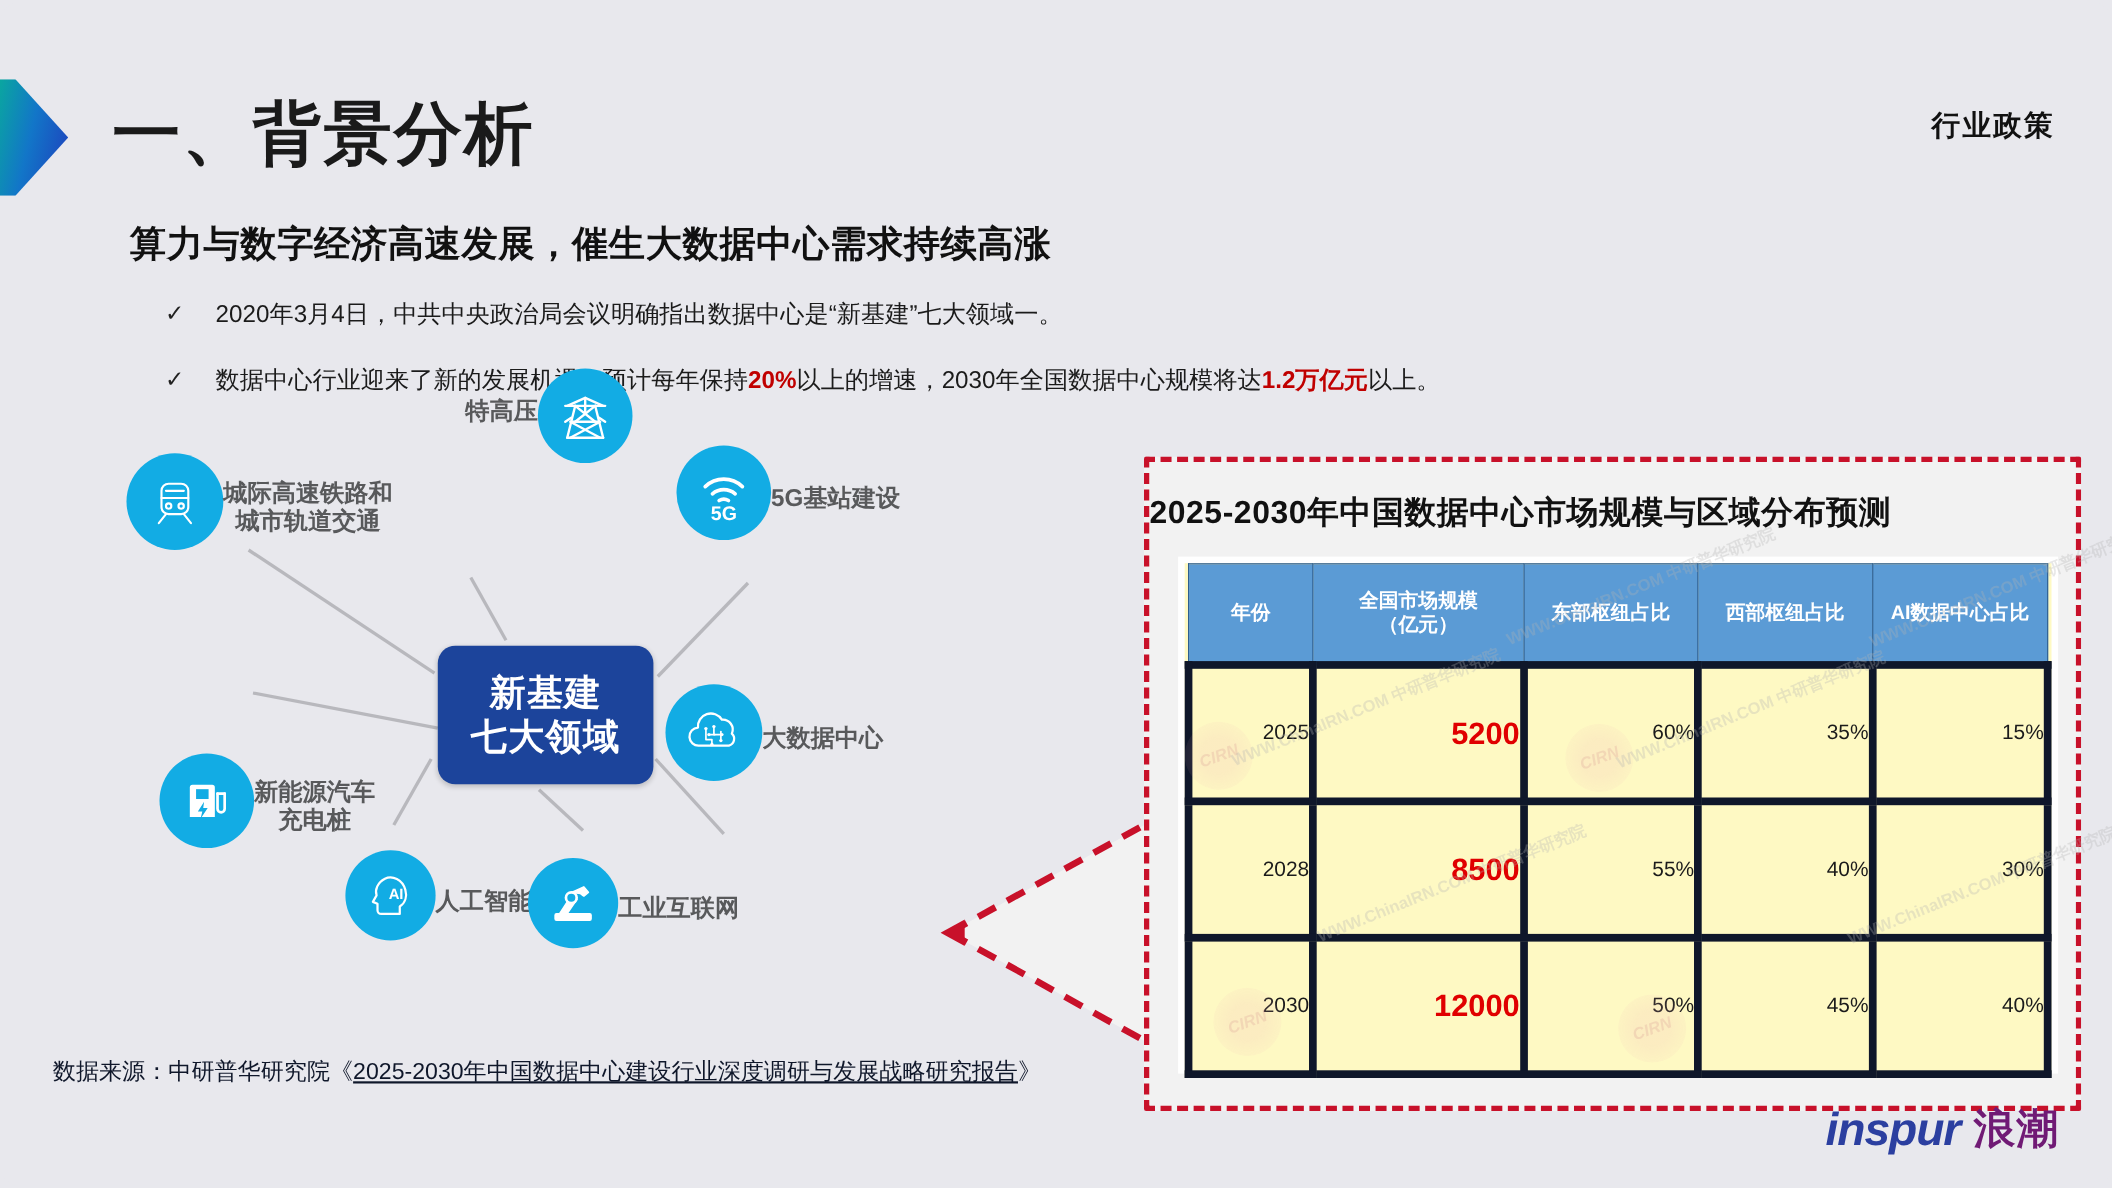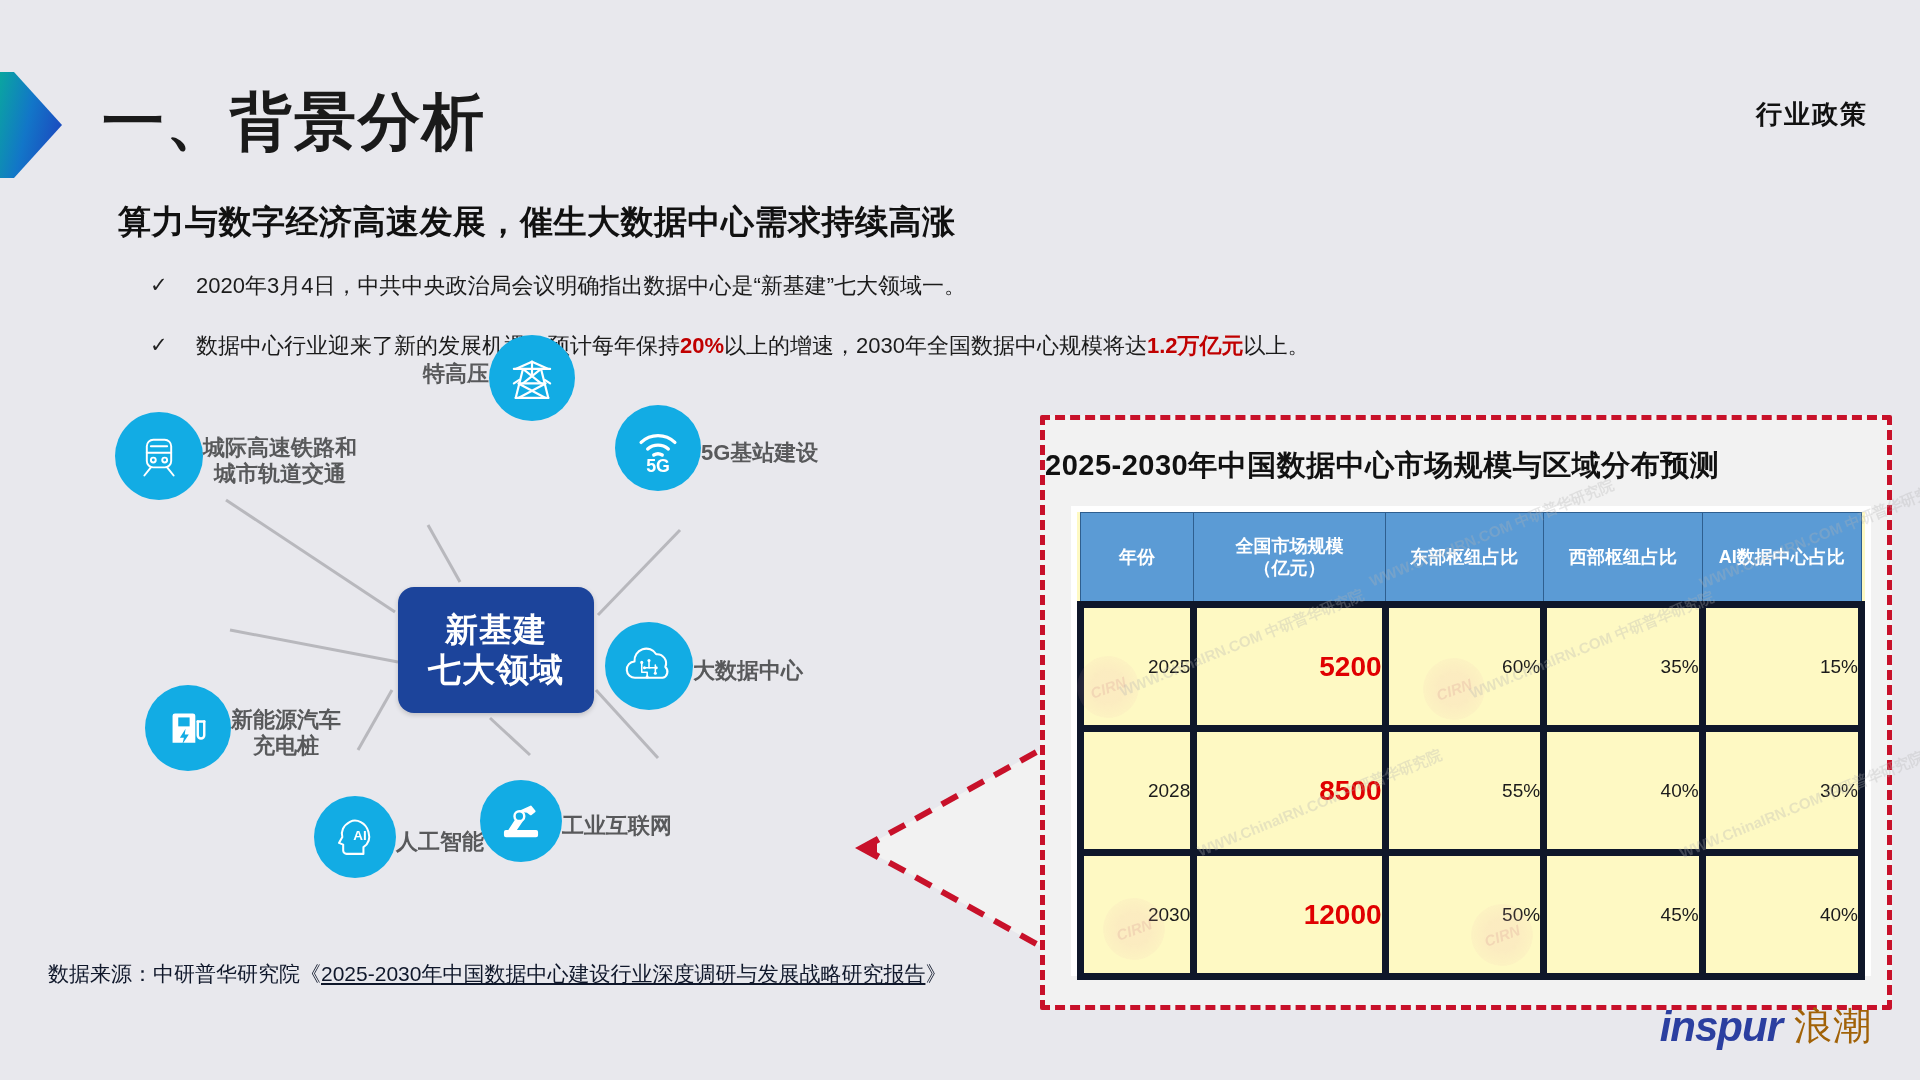--- a/index.html
+++ b/index.html
@@ -175,21 +175,21 @@
   
   #inspur-logo {
     position: absolute; right: 48px; bottom: 28px;
     display: flex; align-items: center; gap: 12px;
   }
   #inspur-en {
     font-size: 42px; font-weight: bold; font-style: italic;
     color: #2b3fa0; letter-spacing: -1px;
   }
   #inspur-cn {
-    font-size: 38px; font-weight: normal; color: #a16207;
+    font-size: 38px; font-weight: bold; color: #701a75;
     letter-spacing: 1px;
   }
 </style>
 </head>
 <body>
 
 <div id="slide">
 
   <svg id="header-arrow" viewBox="0 0 62 106">
     <defs>
@@ -288,21 +288,21 @@
           <g fill="none" stroke="#fff" stroke-width="3" stroke-linecap="round">
             <path d="M44 24 v17 a4 4 0 0 0 4 4 a4 4 0 0 0 4 -4 v-17"></path>
             <path d="M44 24 h8"></path>
           </g>
         </svg>
       </div>
       <div class="node-label">新能源汽车
 充电桩</div>
     </div>
 
-    <div class="node" style="left:274px; top:406px;">
+    <div class="node" style="left:274px; top:383px;">
       <div class="node-circle" style="width:82px;height:82px;">
         <svg viewBox="0 0 64 64" width="54" height="54" fill="none" stroke="#fff" stroke-width="2.4" stroke-linecap="round" stroke-linejoin="round">
           <path d="M42 52 L42 44 C48 40 50 33 48 26 C45 15 34 10 26 14 C18 18 15 26 17 32 L13 39 L18 41 L18 48 A4 4 0 0 0 22 52 Z"></path>
           <text x="38" y="36" fill="#fff" stroke="none" font-size="16" font-weight="bold" text-anchor="middle" font-family="Liberation Sans, sans-serif">AI</text>
         </svg>
       </div>
       <div class="node-label">人工智能（AI）</div>
     </div>
 
     <div class="node" style="left:440px; top:390px;">

